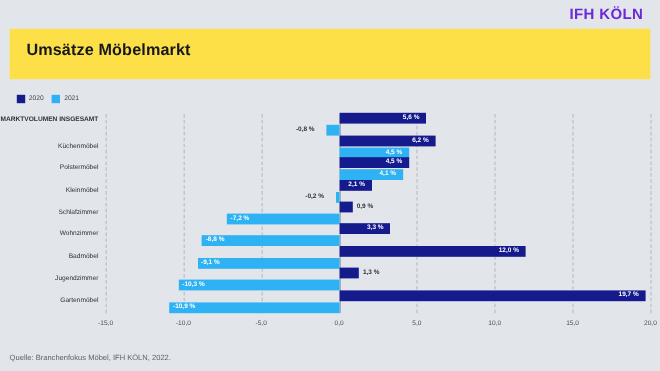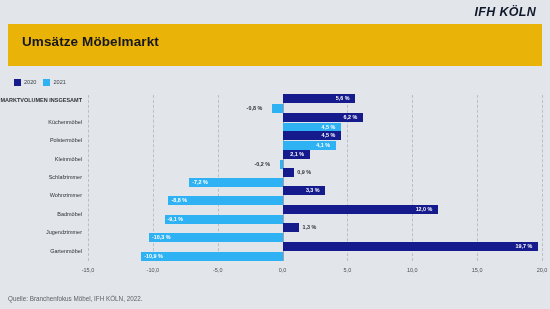--- a/index.html
+++ b/index.html
@@ -10,28 +10,27 @@
     overflow:hidden;
     position:relative;
   }
   #logo-bar{
     height:24px;
     display:flex;align-items:center;justify-content:flex-end;
     padding-right:14px;
     box-sizing:border-box;
   }
   #logo-text{
-    color:#0f172a;
+    color:#6d28d9;
     font-size:12.5px;
     font-weight:bold;
     letter-spacing:0.3px;
-    font-style:italic;
   }
   #title-card{
-    background:#eab308;
+    background:#fde047;
     margin:0 8px;
     padding:10px 14px 11px 14px;
     box-sizing:border-box;
   }
   #chart-title{
     font-size:13.5px;
     font-weight:bold;
     color:#16171c;
     margin:0 0 6px 0;
     letter-spacing:0.1px;

